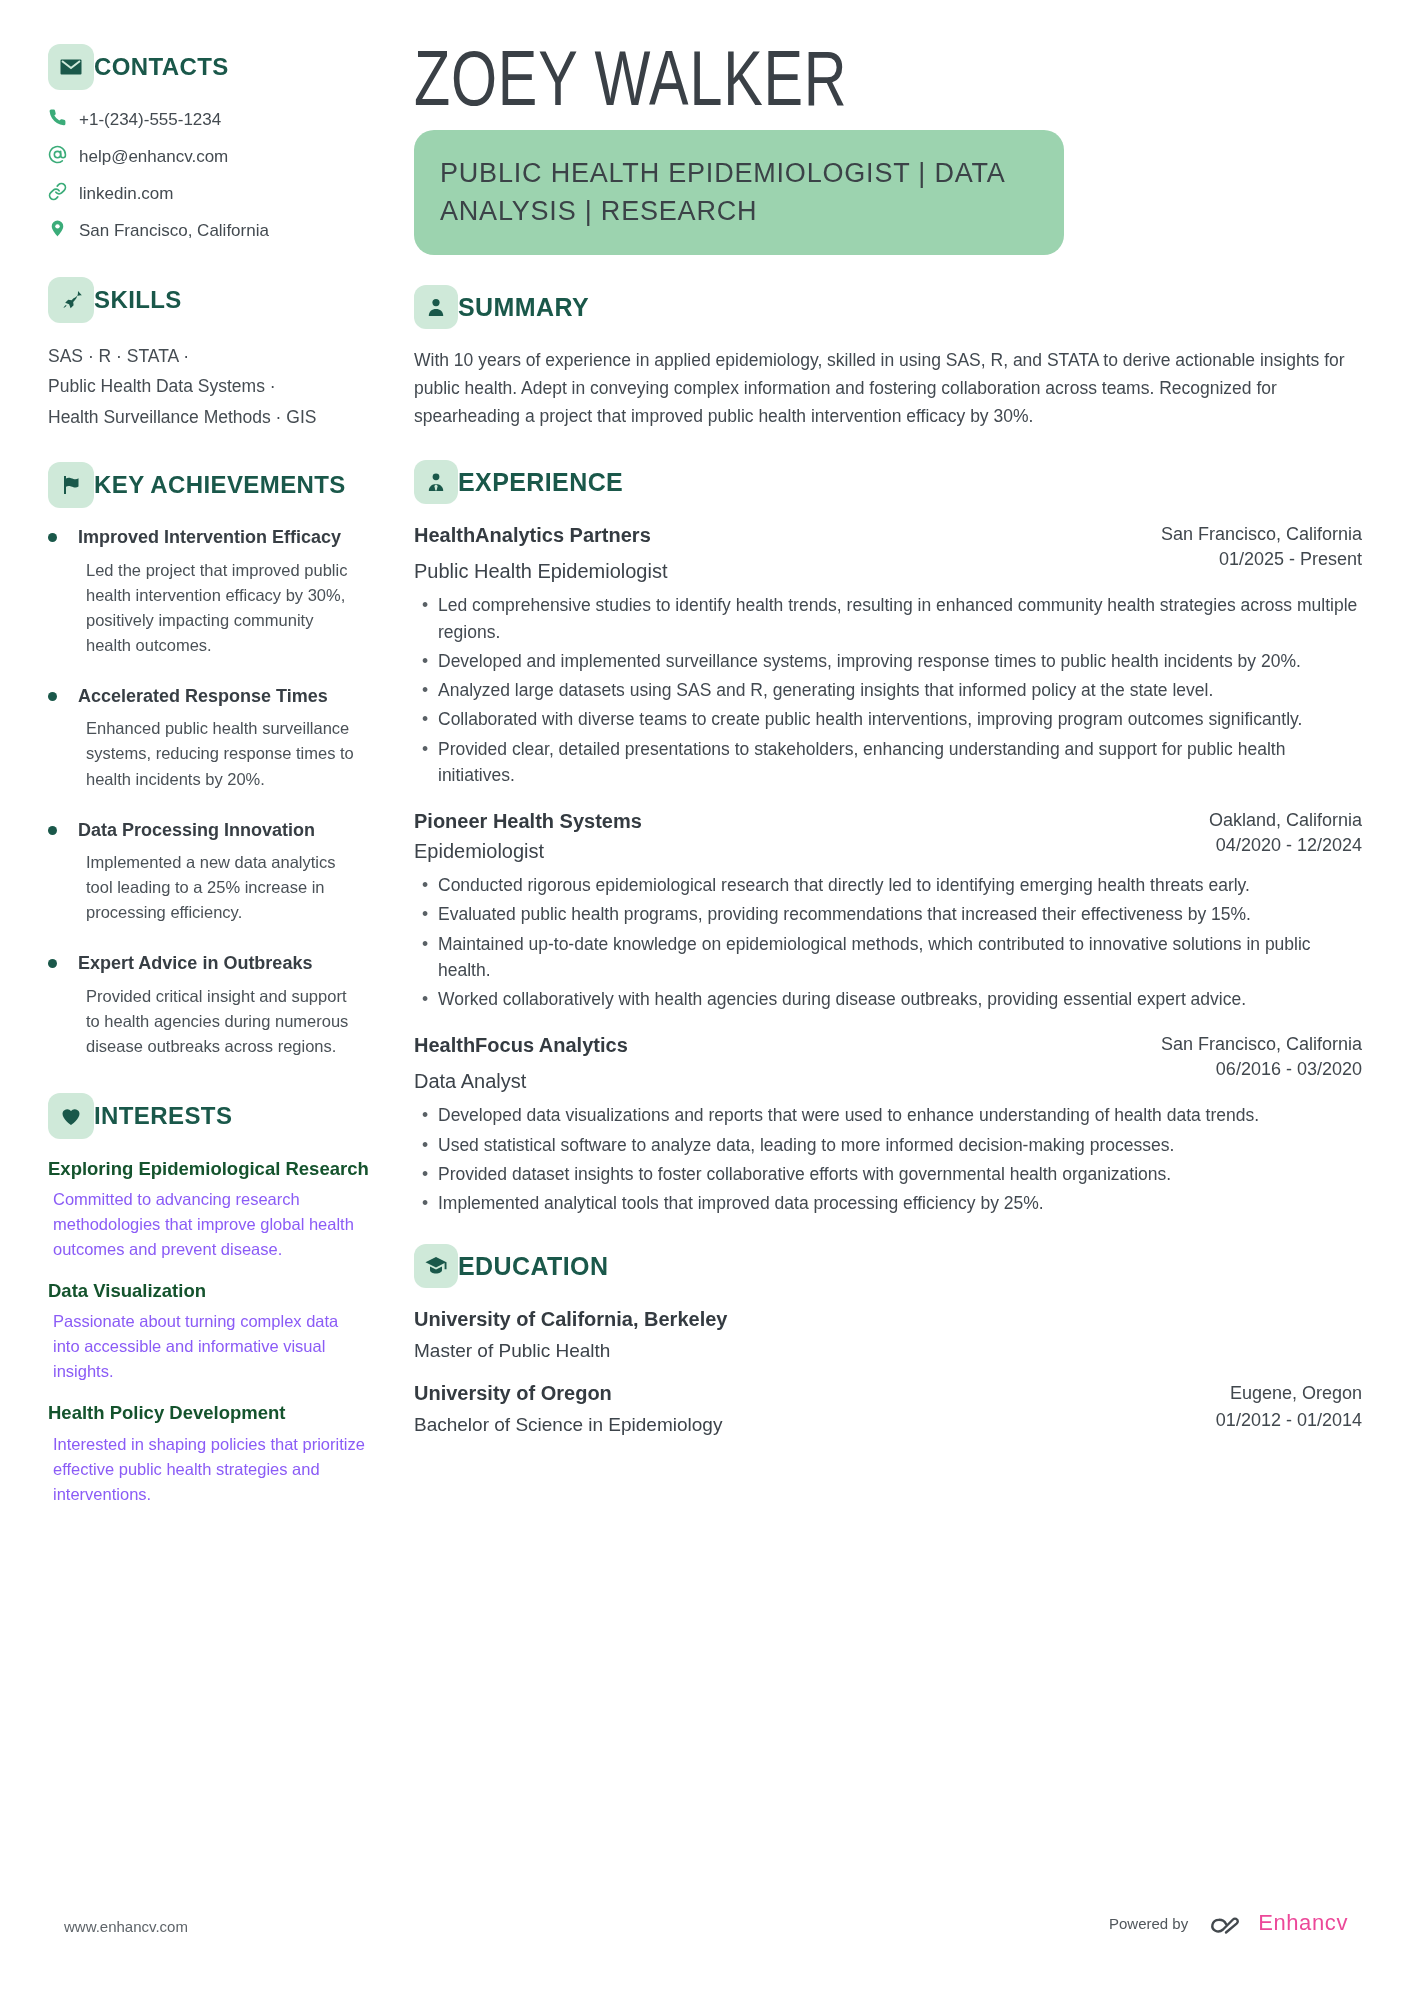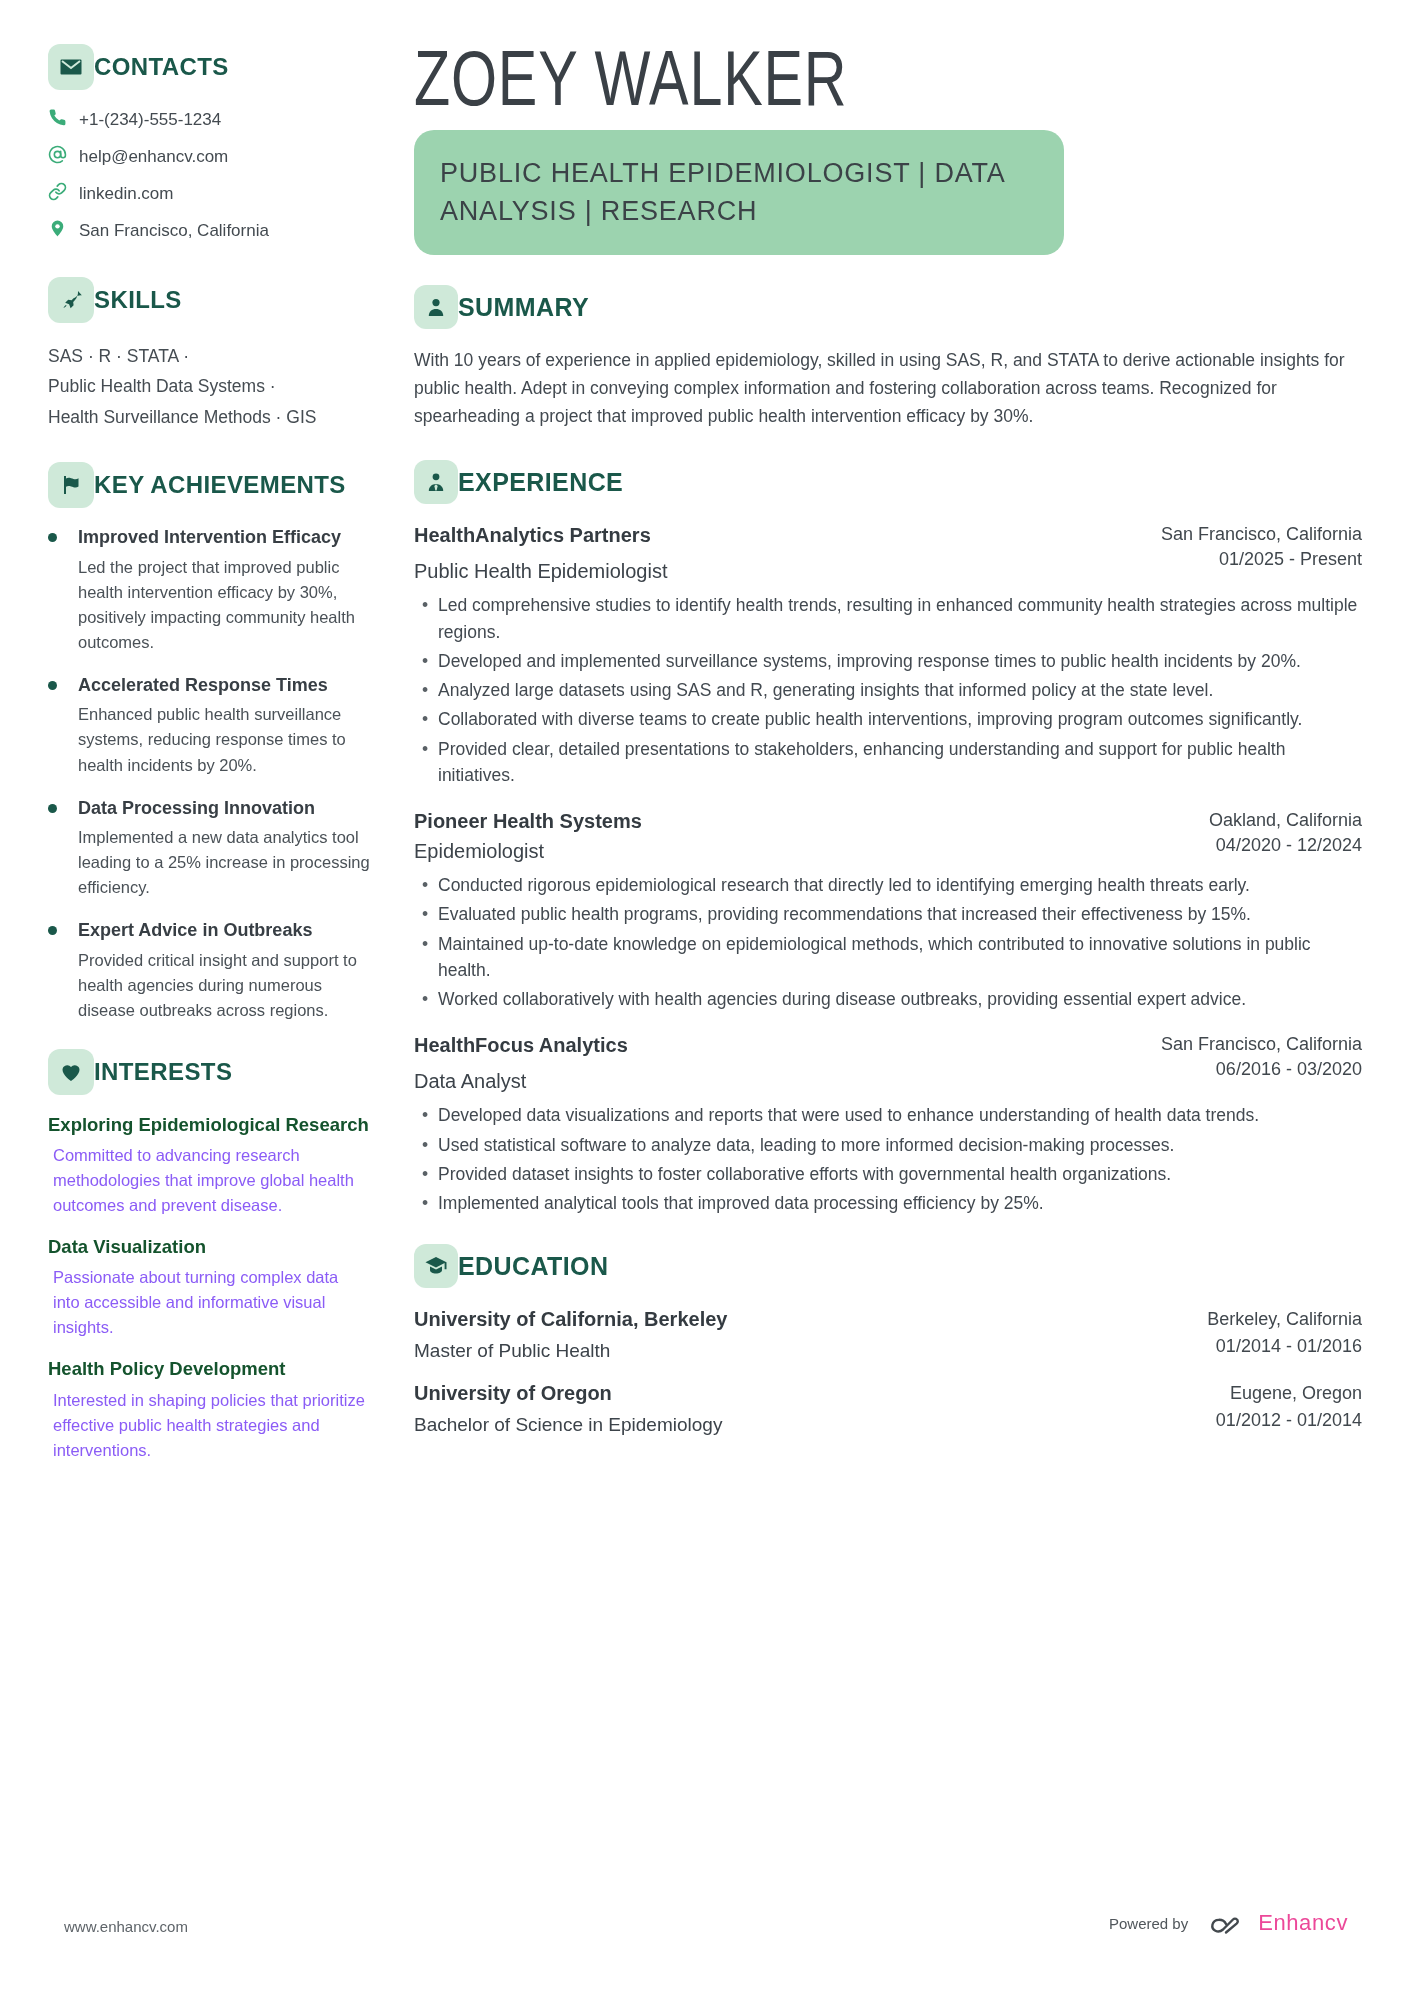--- a/index.html
+++ b/index.html
@@ -26,21 +26,21 @@
   .contact-list{margin:2px 0 34px 0;}
   .contact-row{display:flex;align-items:center;gap:12px;margin-bottom:13px;
                font-size:17px;color:#434a50;}
   .contact-row svg{width:19px;height:19px;flex:0 0 19px;}
   .skills{margin:0 0 30px 0;}
   .skill-line{font-size:17.5px;color:#454c52;line-height:1.74;}
   .ach-list{margin:0 0 26px 0;}
   .ach-item{display:grid;grid-template-columns:30px 1fr;margin-bottom:19px;}
   .ach-dot{width:9px;height:9px;border-radius:50%;background:#1a584a;margin-top:7px;}
   .ach-title{font-size:18px;font-weight:700;color:#373e44;line-height:1.3;margin:0 0 5px 0;}
-  .ach-desc{font-size:16.5px;color:#4a5157;line-height:1.52;margin:0;}
+  .ach-desc{font-size:16.5px;color:#4a5157;line-height:1.52;margin:8px;}
   .int-item{margin-bottom:17px;}
   .int-title{font-size:18.5px;font-weight:700;color:#14532d;line-height:1.3;margin:0 0 6px 0;}
   .int-desc{font-size:16.5px;color:#8b5cf6;line-height:1.52;margin:5px;}
 
   
   .name{font-size:78px;font-weight:400;color:#3a4046;white-space:nowrap;
         transform:scaleX(.76);transform-origin:left center;line-height:1.05;
         letter-spacing:1px;margin:-6px 0 10px 0;}
   .title-pill{display:inline-block;background:#9cd3af;border-radius:20px;
         padding:25px 26px;max-width:598px;margin:0 0 30px 0;}
@@ -303,24 +303,20 @@
           </svg>
       </span>
       <span class="sec-title">EDUCATION</span>
     </div>
 
     <div class="edu-item">
       <div>
         <div class="school">University of California, Berkeley</div>
         <div class="degree">Master of Public Health</div>
       </div>
-      <div class="edu-right">
-        <div>Berkeley, California</div>
-        <div>01/2014 - 01/2016</div>
-      </div>
     </div>
 
     <div class="edu-item">
       <div>
         <div class="school">University of Oregon</div>
         <div class="degree">Bachelor of Science in Epidemiology</div>
       </div>
       <div class="edu-right">
         <div>Eugene, Oregon</div>
         <div>01/2012 - 01/2014</div>

